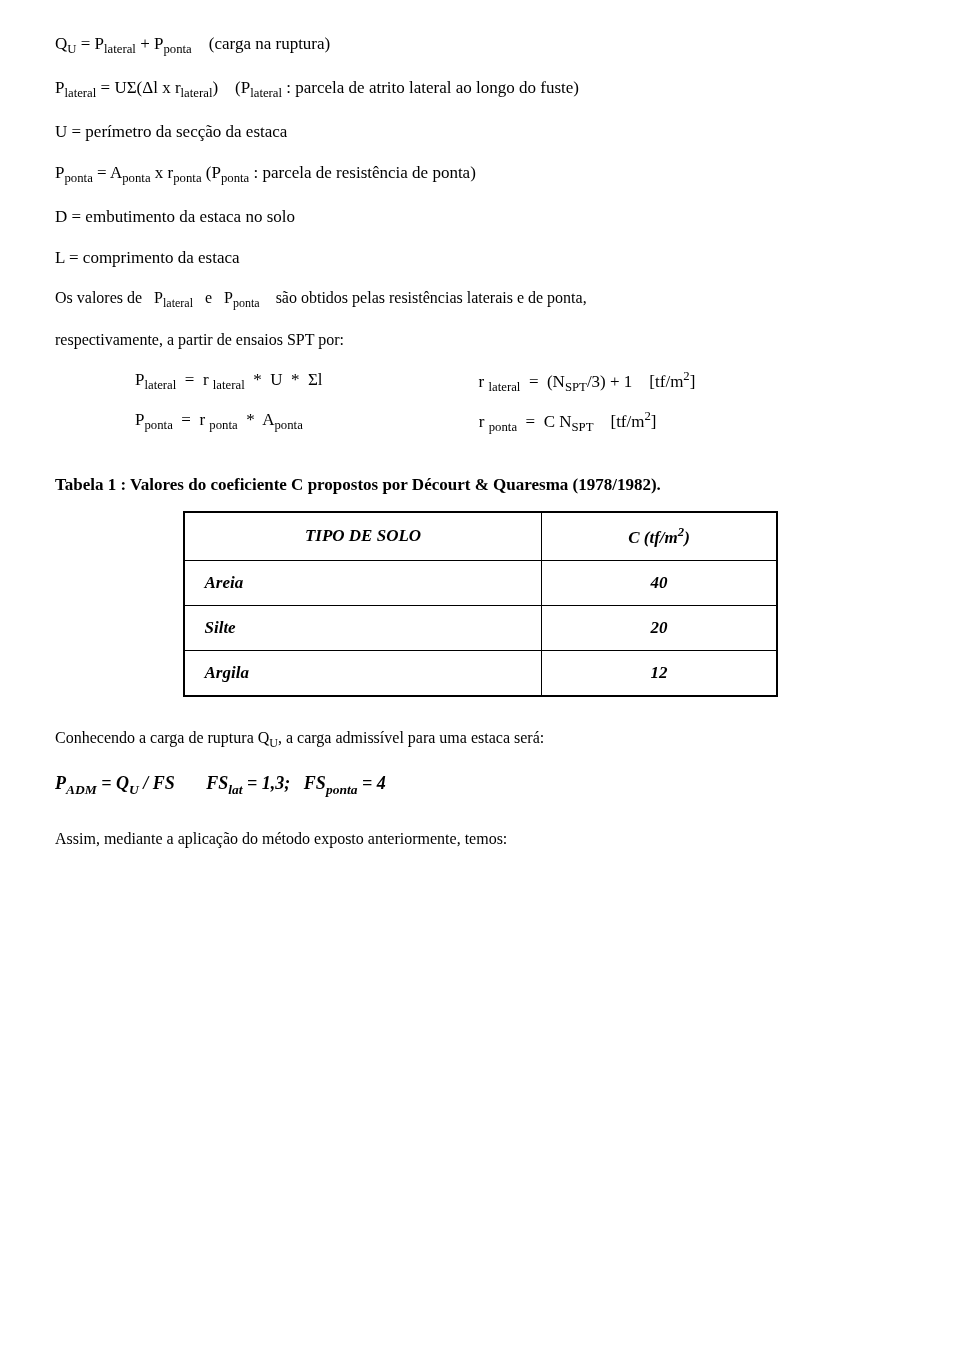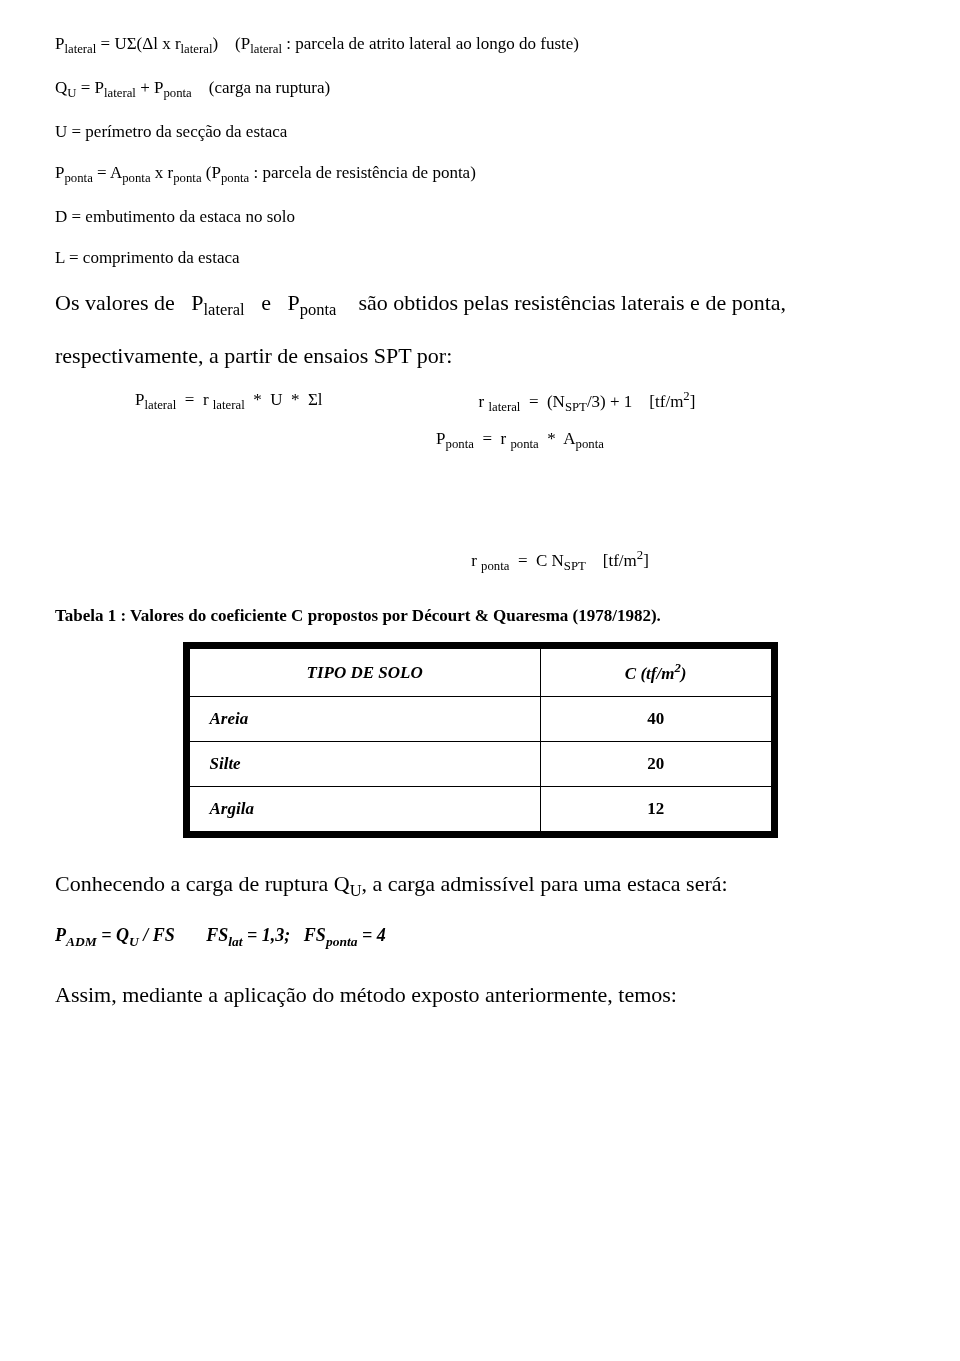--- a/index.html
+++ b/index.html
@@ -22,21 +22,21 @@
 
     .formula-line {
       margin-bottom: 14px;
       line-height: 1.6;
       font-size: 17px;
     }
 
     .text-paragraph {
       margin-bottom: 14px;
       line-height: 1.6;
-      font-size: 22px;
+      font-size: 16px;
       text-align: left;
     }
 
     sub, sup {
       font-size: 0.75em;
     }
 
     
     .table-section {
       margin: 28px 0 28px 0;
@@ -45,28 +45,29 @@
     .table-title {
       font-size: 17px;
       font-weight: bold;
       margin-bottom: 14px;
     }
 
     .data-table {
       width: 70%;
       margin: 16px auto;
       border-collapse: collapse;
-      border: 7px solid #000000;
+      border: 2px solid #000000;
     }
 
     .data-table th, .data-table td {
       border: 1.5px solid #000;
       padding: 12px 20px;
       text-align: left;
       font-size: 17px;
+      font-style: italic;
       font-weight: bold;
     }
 
     .data-table thead th {
       text-align: center;
       font-style: italic;
       font-weight: bold;
       background: #fff;
     }
 
@@ -98,25 +99,25 @@
       font-weight: bold;
       font-style: italic;
     }
   </style>
 </head>
 <body>
 
 <div class="content-block">
 
   <div class="formula-line">
+    <span>Q<sub>U</sub> = P<sub>lateral</sub> + P<sub>ponta</sub> &nbsp;&nbsp; (carga na ruptura)</span>
+  </div>
+
+  <div class="formula-line">
     <span>P<sub>lateral</sub> = UΣ(Δl x r<sub>lateral</sub>) &nbsp;&nbsp; (P<sub>lateral</sub> : parcela de atrito lateral ao longo do fuste)</span>
-  </div>
-
-  <div class="formula-line">
-    <span>Q<sub>U</sub> = P<sub>lateral</sub> + P<sub>ponta</sub> &nbsp;&nbsp; (carga na ruptura)</span>
   </div>
 
   <div class="formula-line">
     <span>U = perímetro da secção da estaca</span>
   </div>
 
   <div class="formula-line">
     <span>P<sub>ponta</sub> = A<sub>ponta</sub> x r<sub>ponta</sub> (P<sub>ponta</sub> : parcela de resistência de ponta)</span>
   </div>
 
@@ -139,21 +140,21 @@
 
   <div class="two-col-formula" style="margin-top: 16px;">
     <div class="formula-part">
       P<sub>lateral</sub> &nbsp;=&nbsp; r <sub>lateral</sub> &nbsp;*&nbsp; U &nbsp;* &nbsp;Σl
     </div>
     <div class="formula-part" style="margin-left: 60px;">
       r <sub>lateral</sub> &nbsp;=&nbsp; (N<sub>SPT</sub>/3) + 1 &nbsp;&nbsp; [tf/m<sup>2</sup>]
     </div>
   </div>
 
-  <div class="two-col-formula" style="margin-top: 10px; margin-bottom: 32px; flex-direction: column;">
+  <div class="two-col-formula" style="margin-top: 10px; margin-bottom: 40px;">
     <div class="formula-part">
       P<sub>ponta</sub> &nbsp;=&nbsp; r <sub>ponta</sub> &nbsp;*&nbsp; A<sub>ponta</sub>
     </div>
     <div class="formula-part" style="margin-left: 80px;">
       r <sub>ponta</sub> &nbsp;=&nbsp; C N<sub>SPT</sub> &nbsp;&nbsp; [tf/m<sup>2</sup>]
     </div>
   </div>
 
   <div class="table-section">
     <div class="table-title">

